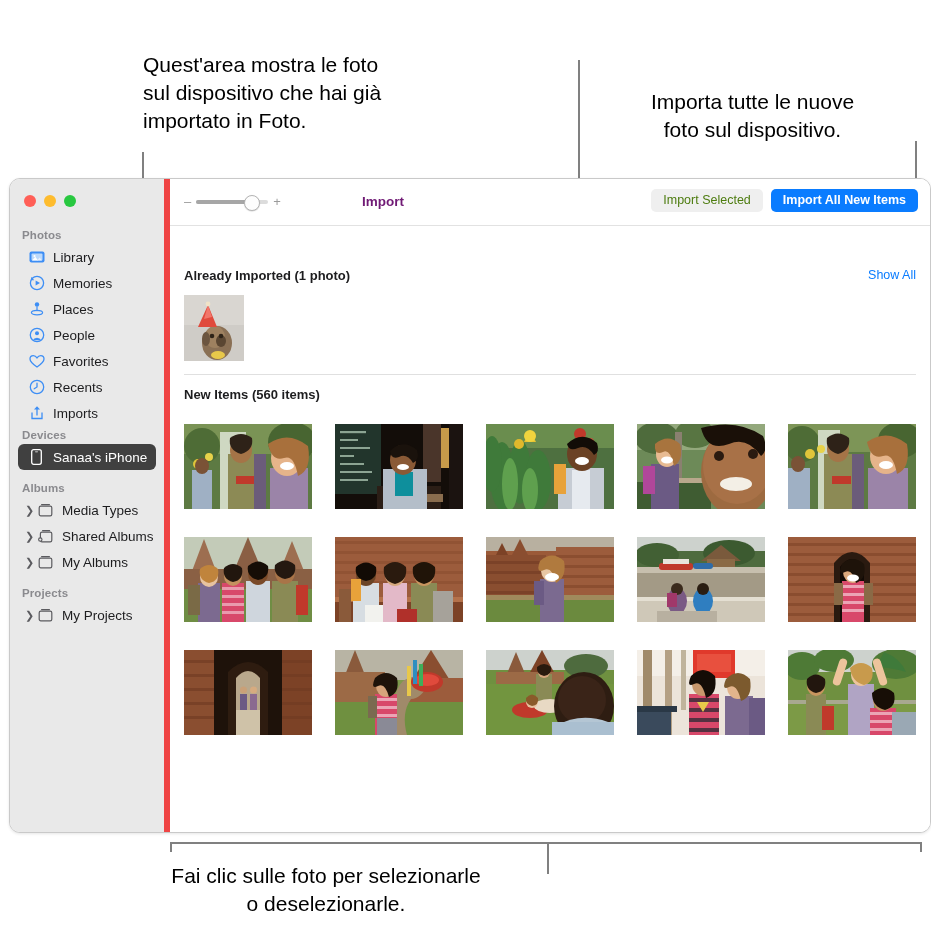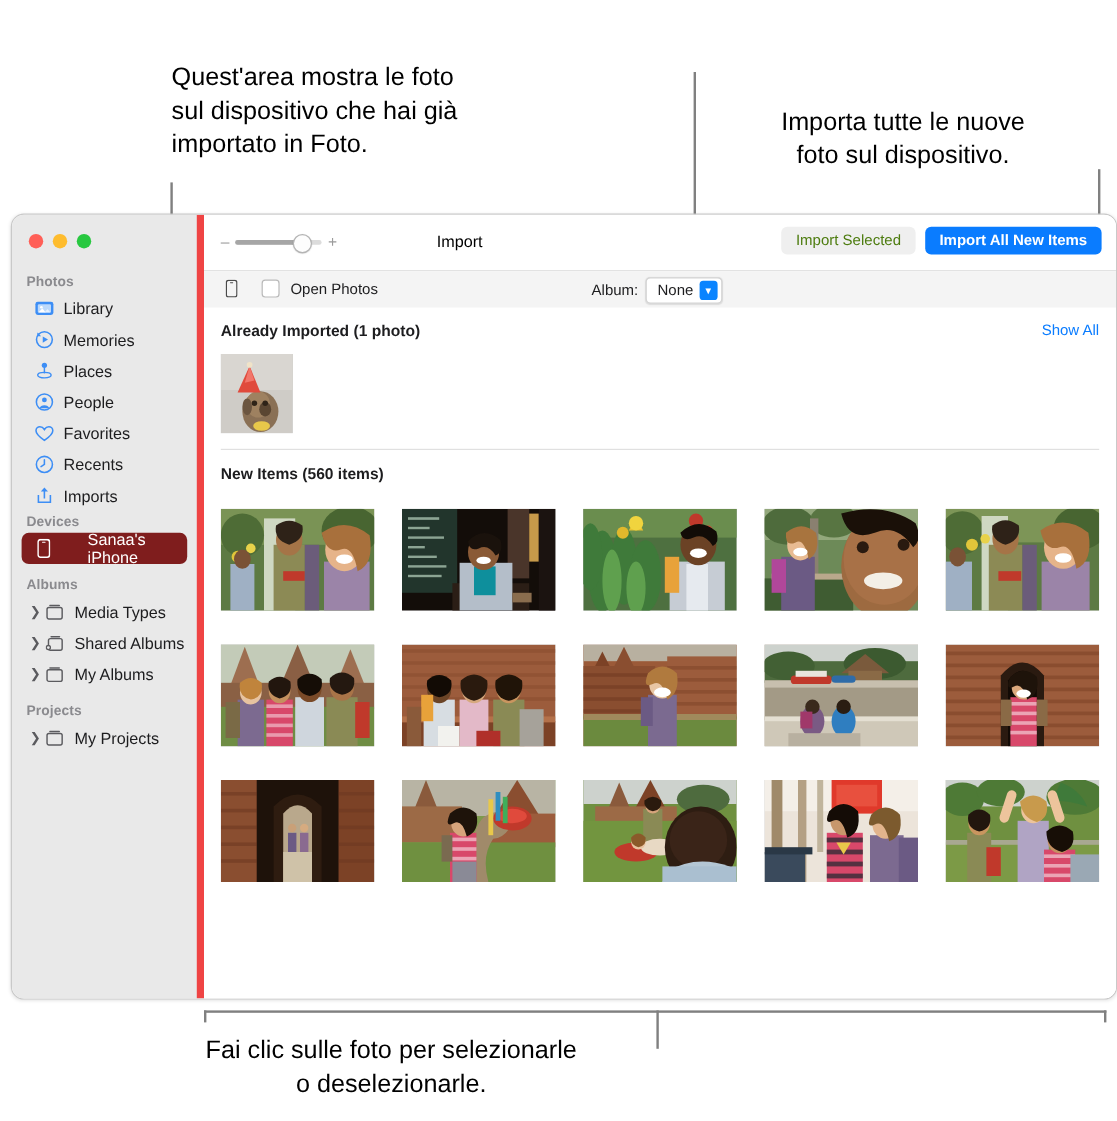--- a/index.html
+++ b/index.html
@@ -63,21 +63,21 @@
   #sidebar-scroll { position: absolute; left: 0; top: 47px; width: 100%; }
   .side-head {
     font-size: 11.5px; color: #8a8a8e; font-weight: 600;
     padding: 3px 0 3px 12px; letter-spacing: 0.1px;
   }
   .side-row {
     display: flex; align-items: center;
     height: 26px; margin: 0 8px; padding-left: 10px;
     border-radius: 6px; font-size: 13.5px; color: #1d1d1f;
   }
-  .side-row.selected { background: #7f1d1d; color: #ffffff; gap: 20px; }
+  .side-row.selected { background: #404040; color: #ffffff; }
   .side-ico {
     width: 17px; height: 17px; margin-right: 8px;
     display: inline-flex; align-items: center; justify-content: center;
     flex: 0 0 17px;
   }
   .side-ico svg { display: block; }
   .disc {
     width: 11px; flex: 0 0 11px; margin-right: 2px;
     font-size: 11px; color: #5b5b5f; line-height: 1;
     display: inline-flex; align-items: center; justify-content: center;
@@ -109,21 +109,21 @@
     width: 56px; background: #a6a6a6; border-radius: 2px;
   }
   .zs-knob {
     position: absolute; left: 48px; top: -5px;
     width: 14px; height: 14px; border-radius: 50%;
     background: #fdfdfd; border: 1px solid #b4b4b4;
     box-shadow: 0 0.5px 1px rgba(0,0,0,0.18);
   }
   #tb-title {
     position: absolute; left: 0; right: 0; top: 15px;
-    text-align: center; font-size: 13.5px; font-weight: 400; color: #000000;
+    text-align: center; font-size: 13.5px; font-weight: 700; color: #701a75;
     transform: translateX(-167px);
   }
   #tb-buttons {
     position: absolute; right: 12px; top: 10px;
     display: flex; align-items: center; gap: 8px;
   }
   .tb-btn {
     height: 23px; padding: 0 12px; border-radius: 5px;
     font-size: 12.5px; line-height: 23px; white-space: nowrap;
   }
@@ -400,40 +400,20 @@
         </div>
 
         <div id="tb-title">Import</div>
 
         <div id="tb-buttons">
           <div class="tb-btn disabled">Import Selected</div>
           <div class="tb-btn primary">Import All New Items</div>
         </div>
       </div>
 
-      <div id="subbar">
-        <div id="open-photos">
-          <span class="side-ico">
-            <svg width="10" height="15" viewBox="0 0 10 15">
-                <rect x="0.6" y="0.6" width="8.8" height="13.8" rx="1.8" fill="none" stroke="#4a4a4a" stroke-width="1.1"></rect>
-                <rect x="3.6" y="2.2" width="2.8" height="0.8" rx="0.4" fill="#4a4a4a"></rect>
-              </svg>
-          </span>
-          <span class="checkbox"></span>
-          <span>Open Photos</span>
-        </div>
-
-        <div id="album-group">
-          <span>Album:</span>
-          <span class="popup">
-            <span>None</span>
-            <span class="popup-arrow">▼</span>
-          </span>
-        </div>
-      </div>
 
       <div id="pane">
 
         <div class="sec-head">
           <span>Already Imported (1 photo)</span>
           <span class="show-all">Show All</span>
         </div>
 
         <div id="imported-strip">
           <div class="mini">

